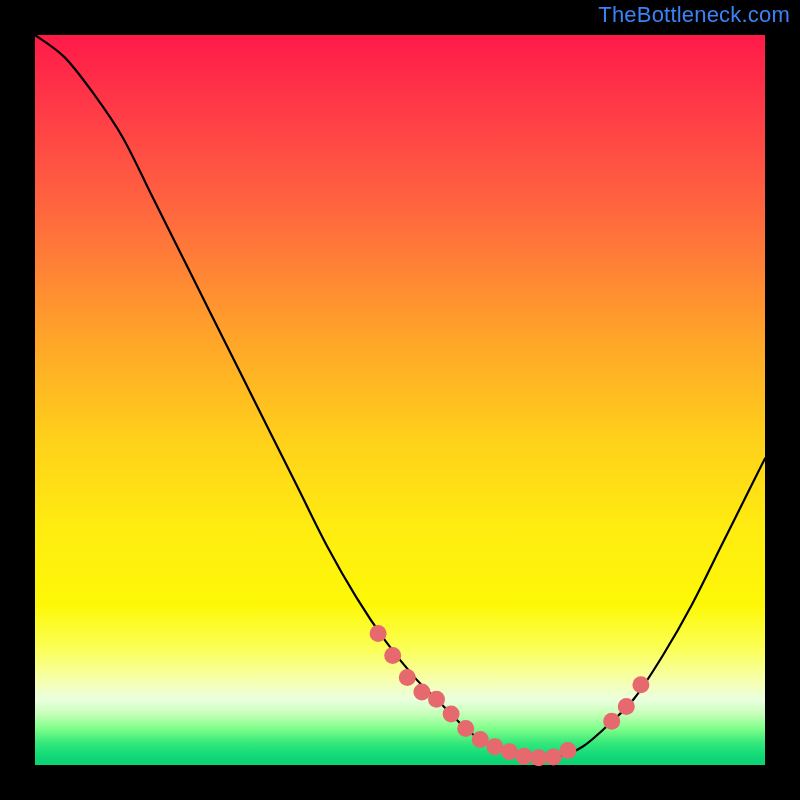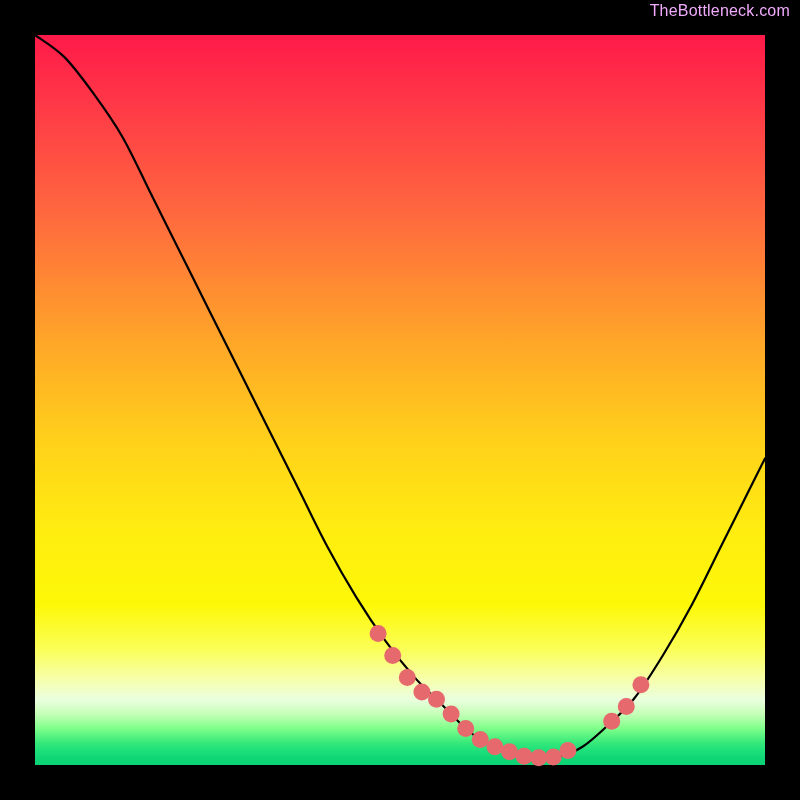--- a/index.html
+++ b/index.html
@@ -34,22 +34,22 @@
       #35e87a 97%,
       #1de07a 98%,
       #10d676 99%,
       #0bd274 100%
     );
   }
   .watermark {
     position: absolute;
     top: 2px;
     right: 10px;
-    color: #f0abfc;
-    font-size: 16px;
+    color: #3b82f6;
+    font-size: 22px;
     letter-spacing: 0.2px;
     font-weight: 500;
     user-select: none;
   }
   svg.plot {
     position: absolute;
     left: 0; top: 0;
     width: 730px;
     height: 730px;
     overflow: visible;

